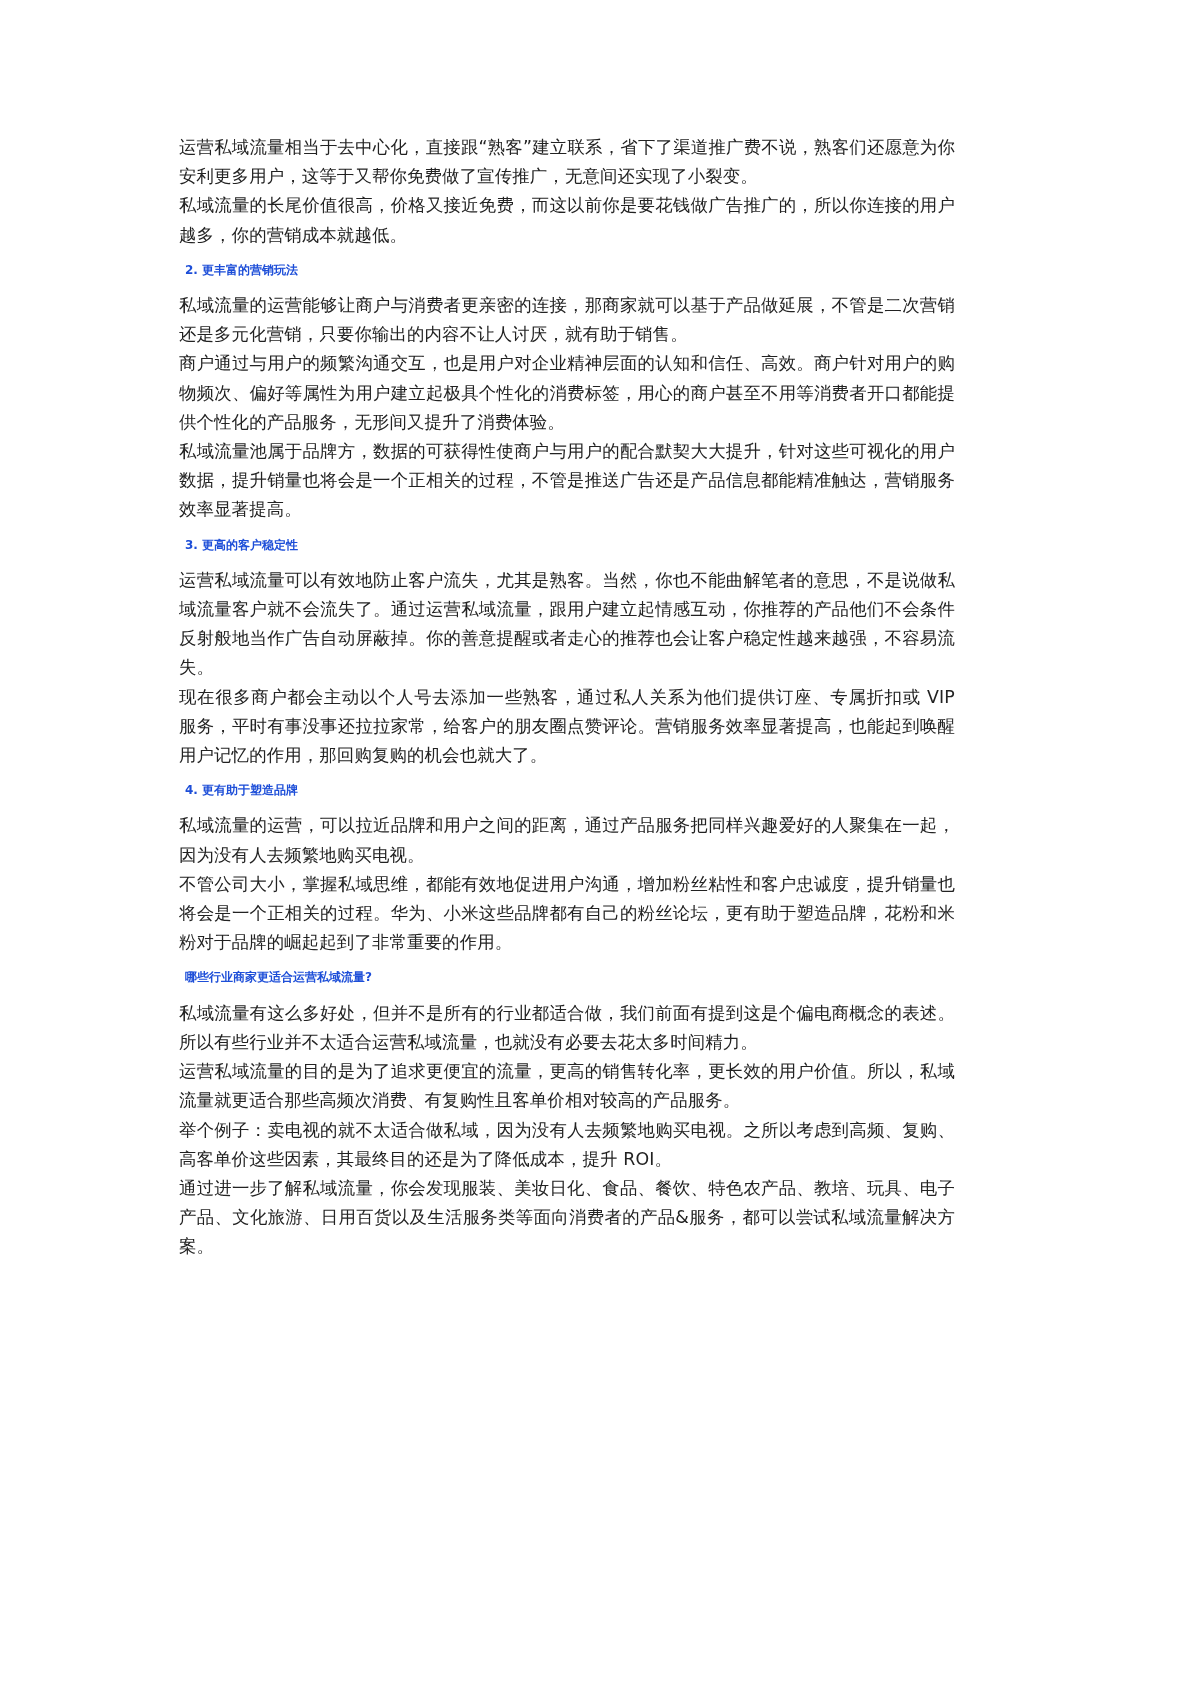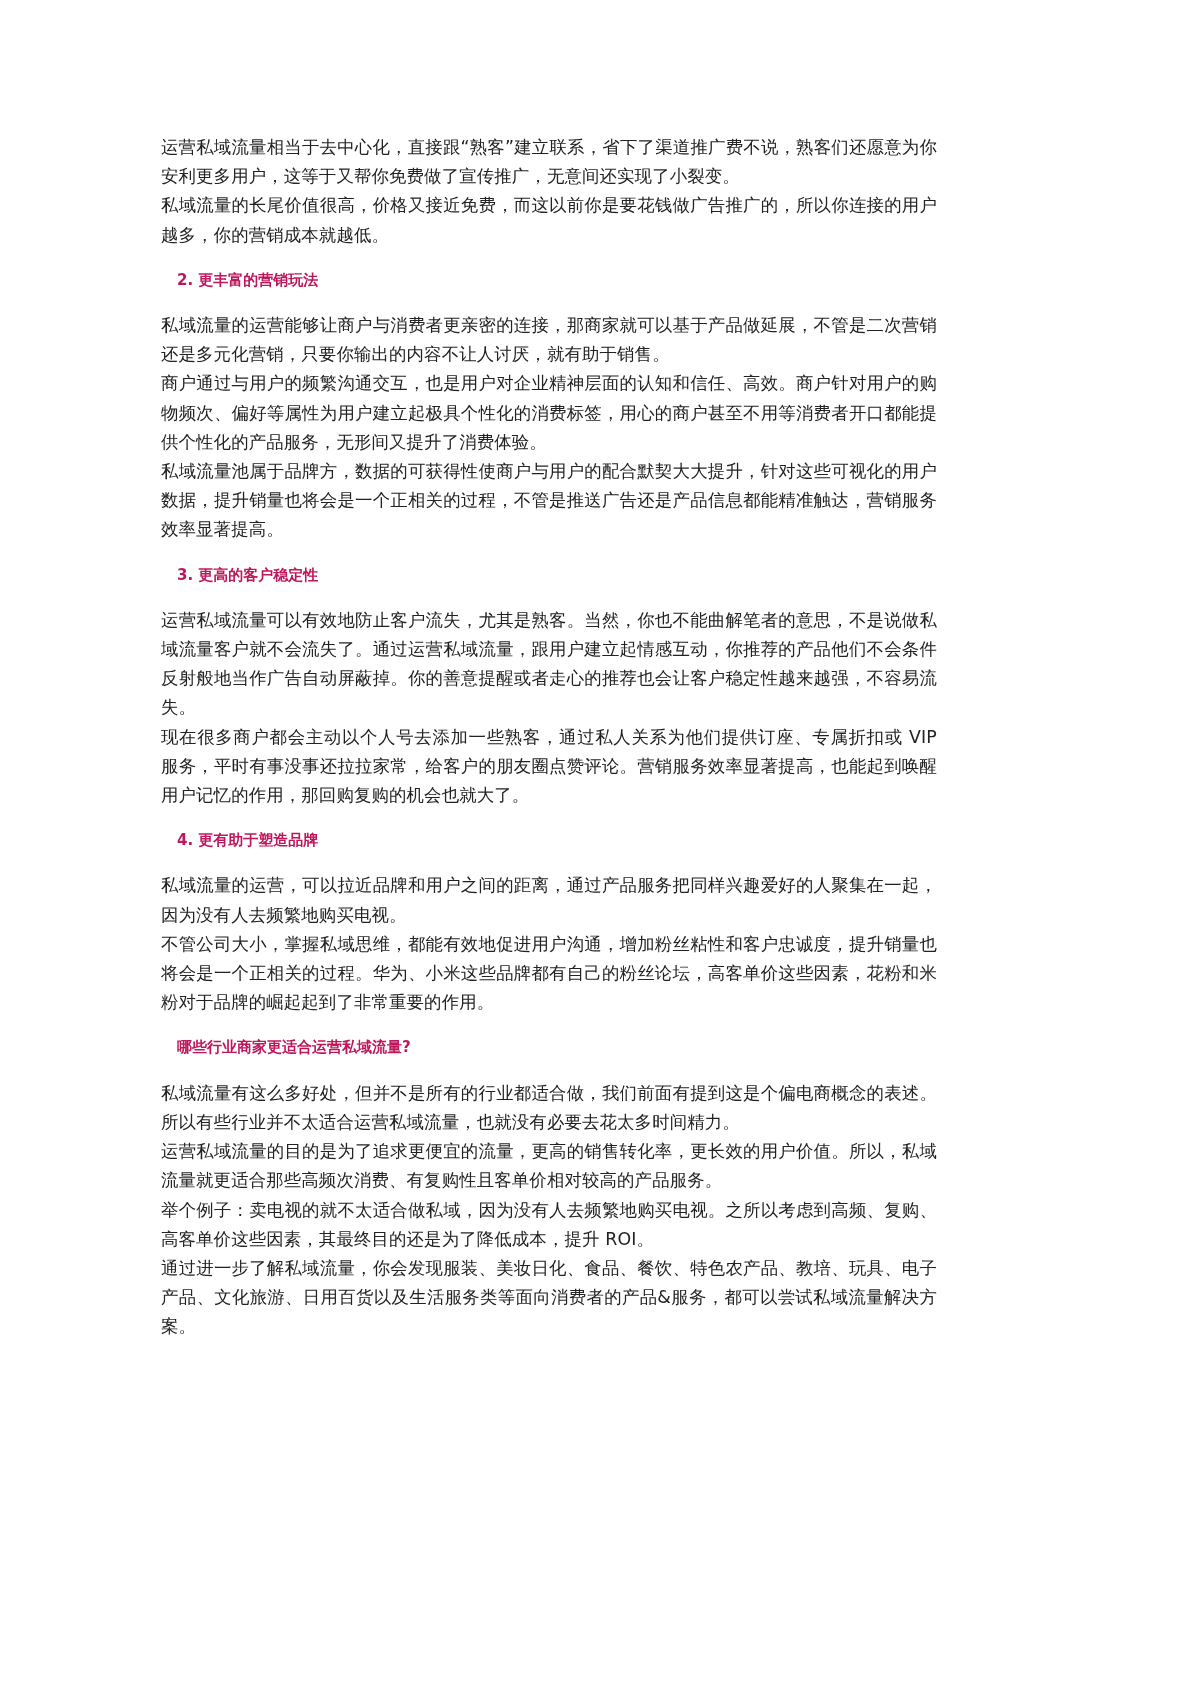--- a/index.html
+++ b/index.html
@@ -10,54 +10,54 @@
     body {
       width: 1200px;
       height: 1698px;
       position: relative;
       overflow: hidden;
       font-family: "DejaVu Sans", "Liberation Sans", sans-serif;
       color: #222222;
     }
     .page {
       position: absolute;
-      left: 161px;
+      left: 179px;
       top: 133px;
       width: 776px;
     }
     .para {
       margin: 0;
       font-size: 17.4px;
       line-height: 29.2px;
       letter-spacing: 0.15px;
       text-align: justify;
       word-break: break-all;
     }
     .heading {
-      margin: 16px;
-      font-size: 15px;
+      margin: 6px;
+      font-size: 12px;
       line-height: 29.2px;
       font-weight: bold;
-      color: #be185d;
+      color: #1d4ed8;
     }
   </style>
 </head>
 <body>
 
 <div class="page">
   <p class="para">运营私域流量相当于去中心化，直接跟“熟客”建立联系，省下了渠道推广费不说，熟客们还愿意为你安利更多用户，这等于又帮你免费做了宣传推广，无意间还实现了小裂变。</p>
   <p class="para">私域流量的长尾价值很高，价格又接近免费，而这以前你是要花钱做广告推广的，所以你连接的用户越多，你的营销成本就越低。</p>
   <h3 class="heading">2. 更丰富的营销玩法</h3>
   <p class="para">私域流量的运营能够让商户与消费者更亲密的连接，那商家就可以基于产品做延展，不管是二次营销还是多元化营销，只要你输出的内容不让人讨厌，就有助于销售。</p>
   <p class="para">商户通过与用户的频繁沟通交互，也是用户对企业精神层面的认知和信任、高效。商户针对用户的购物频次、偏好等属性为用户建立起极具个性化的消费标签，用心的商户甚至不用等消费者开口都能提供个性化的产品服务，无形间又提升了消费体验。</p>
   <p class="para">私域流量池属于品牌方，数据的可获得性使商户与用户的配合默契大大提升，针对这些可视化的用户数据，提升销量也将会是一个正相关的过程，不管是推送广告还是产品信息都能精准触达，营销服务效率显著提高。</p>
   <h3 class="heading">3. 更高的客户稳定性</h3>
   <p class="para">运营私域流量可以有效地防止客户流失，尤其是熟客。当然，你也不能曲解笔者的意思，不是说做私域流量客户就不会流失了。通过运营私域流量，跟用户建立起情感互动，你推荐的产品他们不会条件反射般地当作广告自动屏蔽掉。你的善意提醒或者走心的推荐也会让客户稳定性越来越强，不容易流失。</p>
   <p class="para">现在很多商户都会主动以个人号去添加一些熟客，通过私人关系为他们提供订座、专属折扣或 VIP 服务，平时有事没事还拉拉家常，给客户的朋友圈点赞评论。营销服务效率显著提高，也能起到唤醒用户记忆的作用，那回购复购的机会也就大了。</p>
   <h3 class="heading">4. 更有助于塑造品牌</h3>
   <p class="para">私域流量的运营，可以拉近品牌和用户之间的距离，通过产品服务把同样兴趣爱好的人聚集在一起，因为没有人去频繁地购买电视。</p>
-  <p class="para">不管公司大小，掌握私域思维，都能有效地促进用户沟通，增加粉丝粘性和客户忠诚度，提升销量也将会是一个正相关的过程。华为、小米这些品牌都有自己的粉丝论坛，高客单价这些因素，花粉和米粉对于品牌的崛起起到了非常重要的作用。</p>
+  <p class="para">不管公司大小，掌握私域思维，都能有效地促进用户沟通，增加粉丝粘性和客户忠诚度，提升销量也将会是一个正相关的过程。华为、小米这些品牌都有自己的粉丝论坛，更有助于塑造品牌，花粉和米粉对于品牌的崛起起到了非常重要的作用。</p>
   <h3 class="heading">哪些行业商家更适合运营私域流量?</h3>
   <p class="para">私域流量有这么多好处，但并不是所有的行业都适合做，我们前面有提到这是个偏电商概念的表述。所以有些行业并不太适合运营私域流量，也就没有必要去花太多时间精力。</p>
   <p class="para">运营私域流量的目的是为了追求更便宜的流量，更高的销售转化率，更长效的用户价值。所以，私域流量就更适合那些高频次消费、有复购性且客单价相对较高的产品服务。</p>
   <p class="para">举个例子：卖电视的就不太适合做私域，因为没有人去频繁地购买电视。之所以考虑到高频、复购、高客单价这些因素，其最终目的还是为了降低成本，提升 ROI。</p>
   <p class="para">通过进一步了解私域流量，你会发现服装、美妆日化、食品、餐饮、特色农产品、教培、玩具、电子产品、文化旅游、日用百货以及生活服务类等面向消费者的产品&amp;服务，都可以尝试私域流量解决方案。</p>
 </div>
 
 </body></html>

